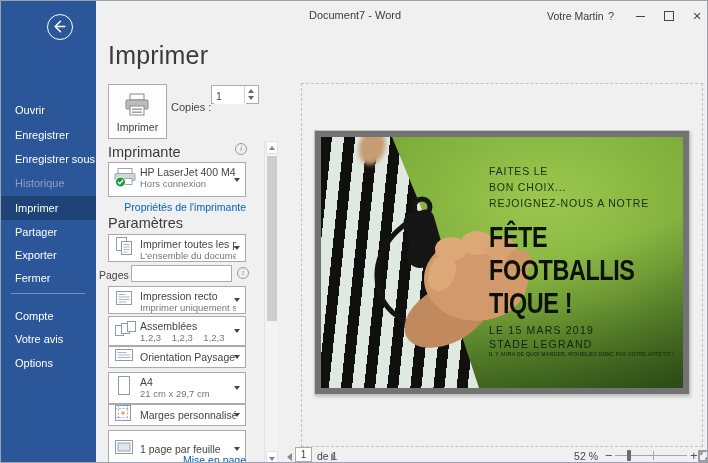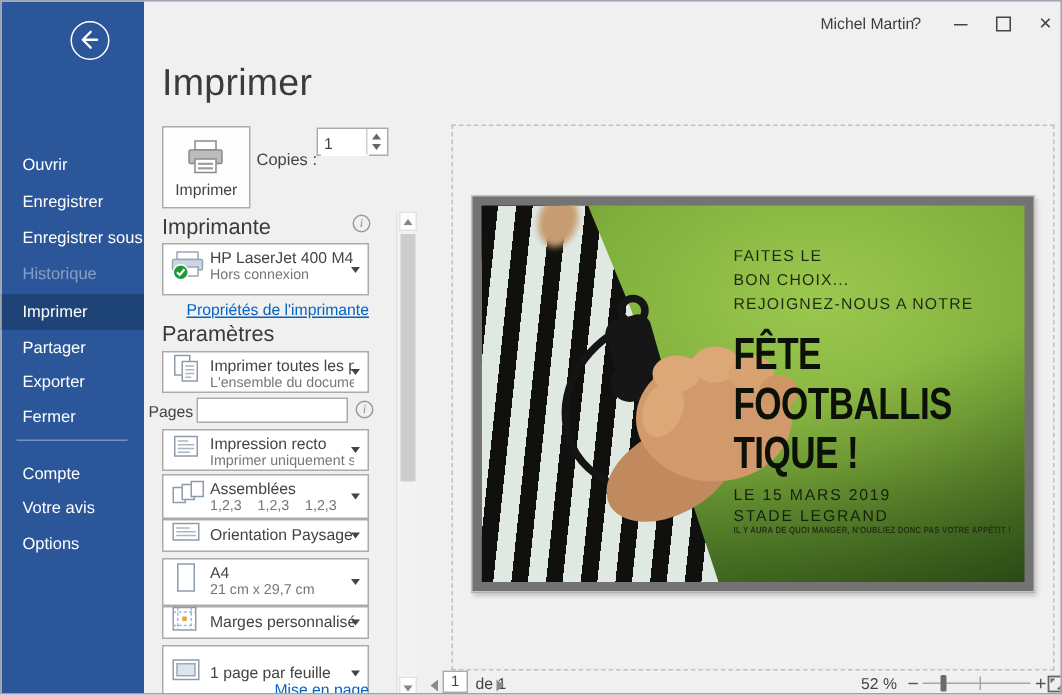--- a/index.html
+++ b/index.html
@@ -35,21 +35,21 @@
   .sec-h{left:107px;font-size:14.5px;color:#3b3b3b}
   .info-i{width:12px;height:12px;border:1px solid #9a9a9a;border-radius:50%;box-sizing:border-box;
           font-size:8px;line-height:10px;text-align:center;color:#8a8a8a;font-family:"Liberation Serif",serif;font-style:italic}
   .box{left:107px;width:138px;background:#fff;border:1px solid #ababab;box-sizing:border-box;cursor:pointer}
   .box .ic{position:absolute;left:5px;top:50%;transform:translateY(-50%)}
   .box .l1{position:absolute;left:31px;top:3px;font-size:10.5px;color:#444;white-space:nowrap;overflow:hidden;max-width:96px}
   .box .l2{position:absolute;left:31px;top:15px;font-size:9.5px;color:#767676;white-space:pre;overflow:hidden;max-width:96px}
   .box .one{top:50%;transform:translateY(-50%)}
   .chev{position:absolute;right:5px;top:50%;margin-top:-2px;width:0;height:0;
         border-left:3.5px solid transparent;border-right:3.5px solid transparent;border-top:4px solid #444}
-  .link{font-size:10.5px;color:#0563c1;text-decoration:underline;cursor:pointer}
+  .link{font-size:10.5px;color:#0563c1;cursor:pointer}
   .pages-lbl{left:98px;top:268px;font-size:10.5px}
   .pages-input{left:130px;top:264px;width:101px;height:17px;background:#fff;border:1px solid #ababab;box-sizing:border-box;
                font-size:10.5px;font-family:inherit;padding:0 4px;color:#444;outline:none}
   
   .sbar{left:263px;top:140px;width:14px;height:323px;background:#f3f3f3;border-left:1px solid #e2e2e2;box-sizing:border-box}
   .sbtn{position:absolute;left:1px;width:12px;height:13px;background:#fdfdfd;border:1px solid #e3e3e3;box-sizing:border-box}
   .sbtn i{position:absolute;left:2px;width:0;height:0;border-left:3.5px solid transparent;border-right:3.5px solid transparent}
   .sthumb{position:absolute;left:2px;top:15px;width:10px;height:165px;background:#cdcdcd;cursor:grab}
   
   .frame{left:300px;top:82px;width:402px;height:364px;border:1px dashed #c0c0c0;box-sizing:border-box}
@@ -77,21 +77,22 @@
   .zminus{left:604px;top:447px;font-size:13px;color:#555;cursor:pointer}
   .ztrack{left:614px;top:454px;width:72px;height:1px;background:#a6a6a6;cursor:pointer}
   .ztick{left:652px;top:450px;width:1px;height:9px;background:#a6a6a6}
   .zthumb{left:626px;top:449px;width:4px;height:11px;background:#6b6b6b;border-radius:1px;cursor:grab}
   .zplus{left:689px;top:447px;font-size:13px;color:#555;cursor:pointer}
 </style>
 </head>
 <body>
 
 <div class="abs titlebar">
-  <div class="abs user-name">Michel Martin</div>
+  <div class="abs win-title">Document7 - Word</div>
+  <div class="abs user-name">Votre Martin</div>
   <div class="abs winbtn" style="left:598px">?</div>
   <div class="abs winbtn" style="left:628px">
       <span class="abs min-bar"></span>
     </div>
   <div class="abs winbtn" style="left:656px">
       <span class="abs max-box"></span>
     </div>
   <div class="abs winbtn" style="left:684px">✕</div>
 </div>
 

